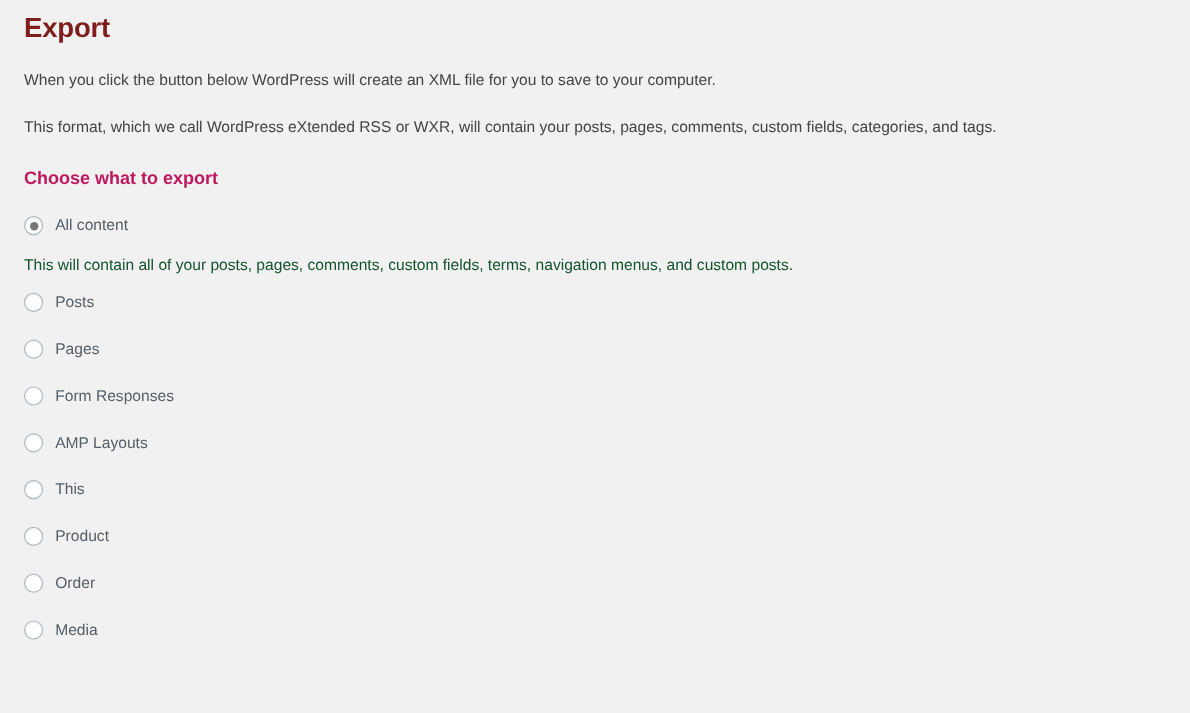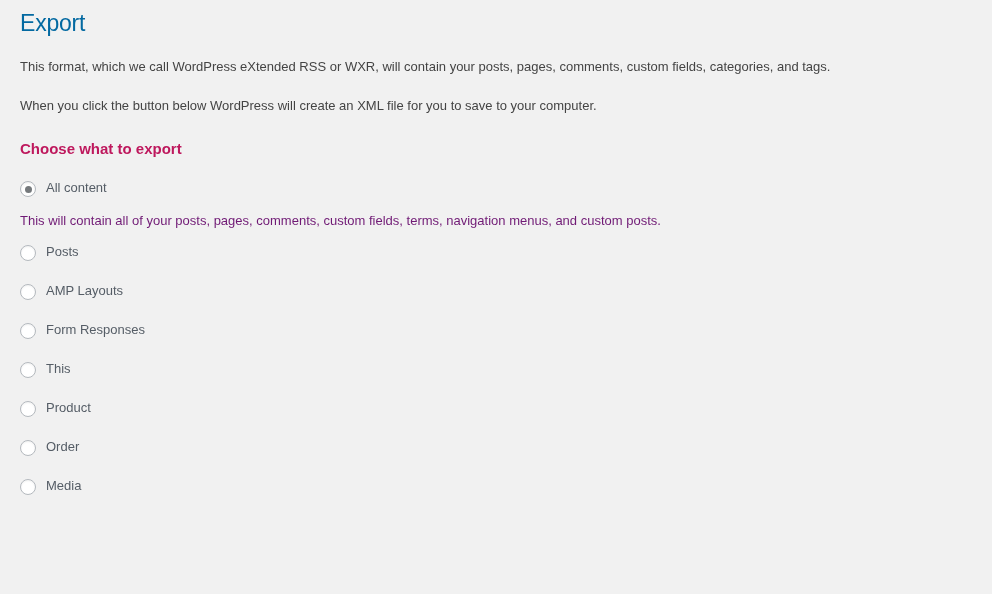--- a/index.html
+++ b/index.html
@@ -20,23 +20,23 @@
     width: 992px;
     height: 594px;
     box-sizing: border-box;
     padding: 0 0 0 20px;
   }
 
   .page-title {
     margin: 0;
     padding: 9px 0 0 0;
     font-size: 23px;
-    font-weight: 400;
+    font-weight: 700;
     line-height: 29px;
-    color: #0369a1;
+    color: #7f1d1d;
     letter-spacing: -0.2px;
   }
 
   .intro {
     margin: 0;
     font-size: 13px;
     line-height: 1.5;
     color: #444;
   }
   .intro.p1 { padding-top: 19px; }
@@ -53,21 +53,21 @@
   }
 
   .radio-list {
     margin: 0;
     padding: 0;
     list-style: none;
   }
 
   .radio-row {
     display: flex;
-    align-items: flex-end;
+    align-items: center;
     height: 18px;
     margin-top: 21px;
   }
   .radio-row.sub-gap { margin-top: 12px; }
 
   .radio-mark {
     position: relative;
     flex: 0 0 auto;
     width: 16px;
     height: 16px;
@@ -95,62 +95,66 @@
     color: #555d66;
     padding-left: 10px;
     white-space: nowrap;
   }
 
   .help-text {
     margin: 0;
     padding-top: 14px;
     font-size: 13px;
     line-height: 1.5;
-    color: #701a75;
+    color: #14532d;
   }
 
   .submit-area {
     padding-top: 25px;
   }
 </style>
 </head>
 <body>
 
 <div id="wrap">
 
   <h1 class="page-title">Export</h1>
 
+  <p class="intro p1">When you click the button below WordPress will create an XML file for you to save to your computer.</p>
   <p class="intro p2">This format, which we call WordPress eXtended RSS or WXR, will contain your posts, pages, comments, custom fields, categories, and tags.</p>
-  <p class="intro p1">When you click the button below WordPress will create an XML file for you to save to your computer.</p>
 
   <h2 class="section-heading">Choose what to export</h2>
 
   <div class="radio-list">
 
     <div class="radio-row">
       <span class="radio-mark checked"></span>
       <span class="radio-label">All content</span>
     </div>
 
     <p class="help-text">This will contain all of your posts, pages, comments, custom fields, terms, navigation menus, and custom posts.</p>
 
     <div class="radio-row sub-gap">
       <span class="radio-mark"></span>
       <span class="radio-label">Posts</span>
     </div>
 
-
     <div class="radio-row">
       <span class="radio-mark"></span>
-      <span class="radio-label">AMP Layouts</span>
+      <span class="radio-label">Pages</span>
     </div>
 
     <div class="radio-row">
       <span class="radio-mark"></span>
       <span class="radio-label">Form Responses</span>
+    </div>
+
+    <div class="radio-row">
+      <span class="radio-mark"></span>
+      <span class="radio-label">AMP Layouts</span>
     </div>
 
     <div class="radio-row">
       <span class="radio-mark"></span>
       <span class="radio-label">This</span>
     </div>
 
     <div class="radio-row">
       <span class="radio-mark"></span>
       <span class="radio-label">Product</span>

